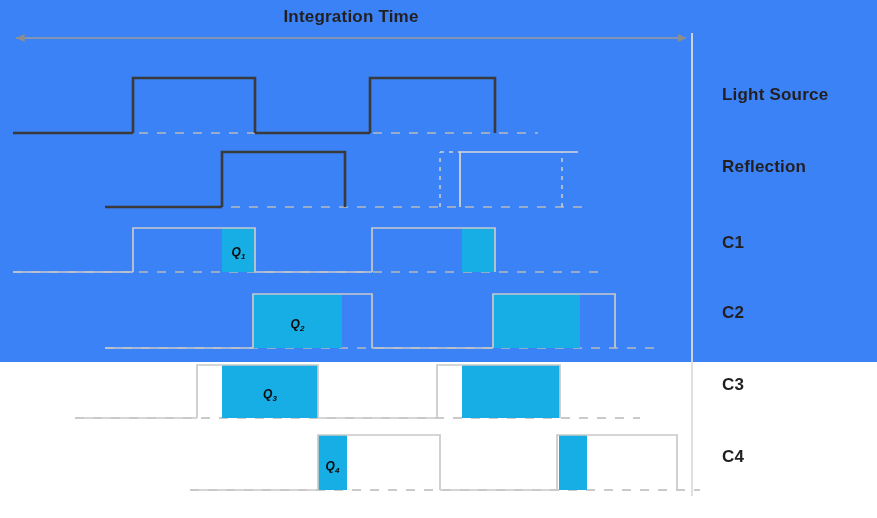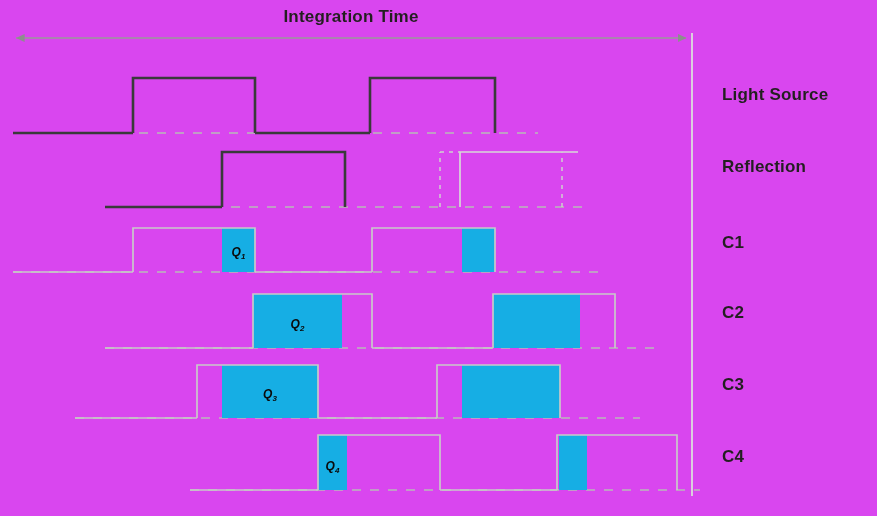--- a/index.html
+++ b/index.html
@@ -1,18 +1,18 @@
 <!DOCTYPE html>
 <html><head>
 <meta charset="utf-8">
 <style>
   html,body{margin:0;padding:0;background:#ffffff;}
   body{width:877px;height:518px;overflow:hidden;
        font-family:"Liberation Sans","DejaVu Sans",sans-serif;}
-  #stage{position:relative;width:877px;height:516px;background:#d946ef;}
+  #stage{position:relative;width:877px;height:362px;background:#3b82f6;}
   #diagram{position:absolute;left:0;top:0;width:877px;height:518px;}
   .title-text{font-family:"Liberation Sans","DejaVu Sans",sans-serif;
     font-size:17px;font-weight:bold;fill:#231f20;letter-spacing:.2px;}
   .row-label{font-family:"Liberation Sans","DejaVu Sans",sans-serif;
     font-size:17px;font-weight:bold;fill:#231f20;letter-spacing:.2px;}
   .q-label{font-family:"Liberation Sans","DejaVu Sans",sans-serif;
     font-size:12px;font-weight:bold;font-style:italic;fill:#0b0b0b;}
   .q-sub{font-size:8px;font-weight:bold;font-style:italic;fill:#0b0b0b;}
 </style>
 </head>

